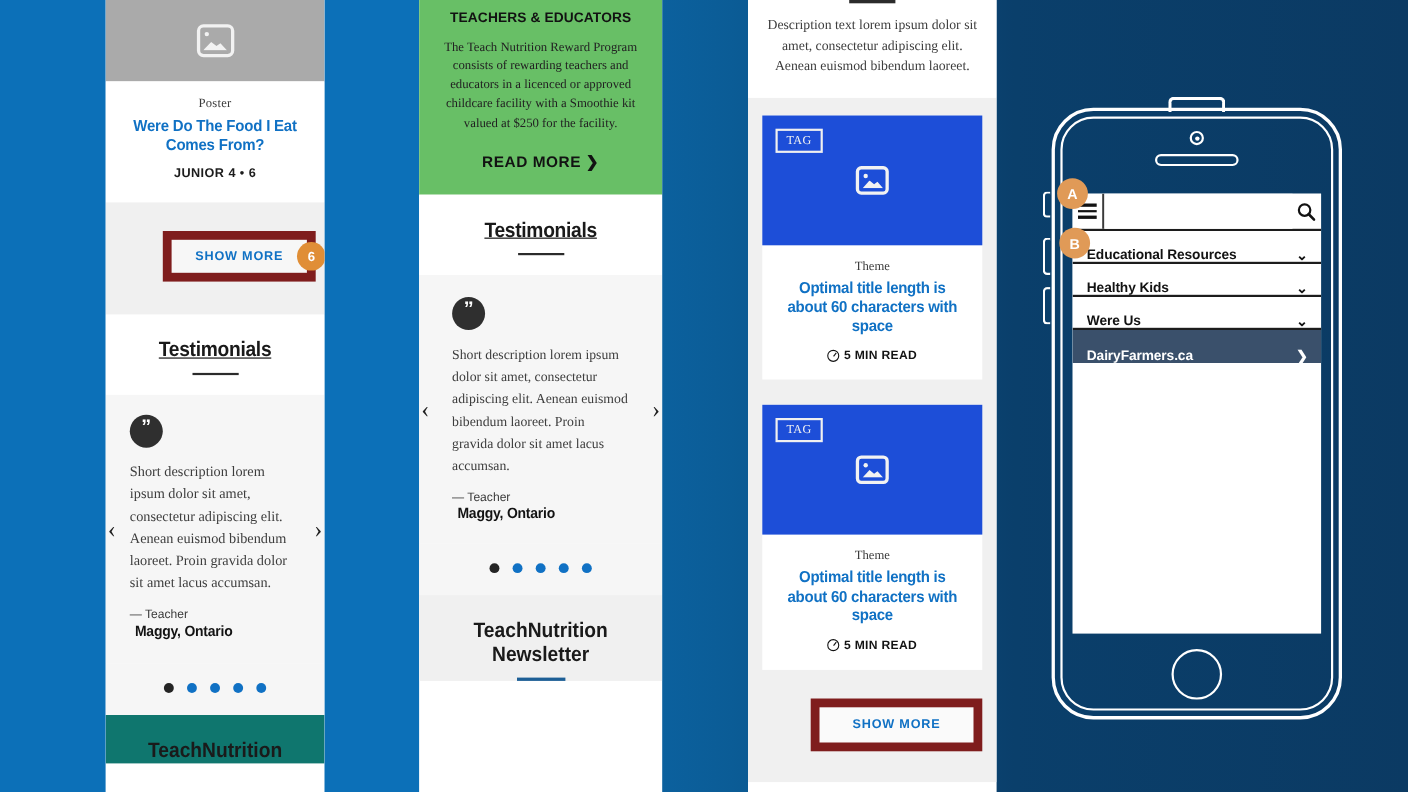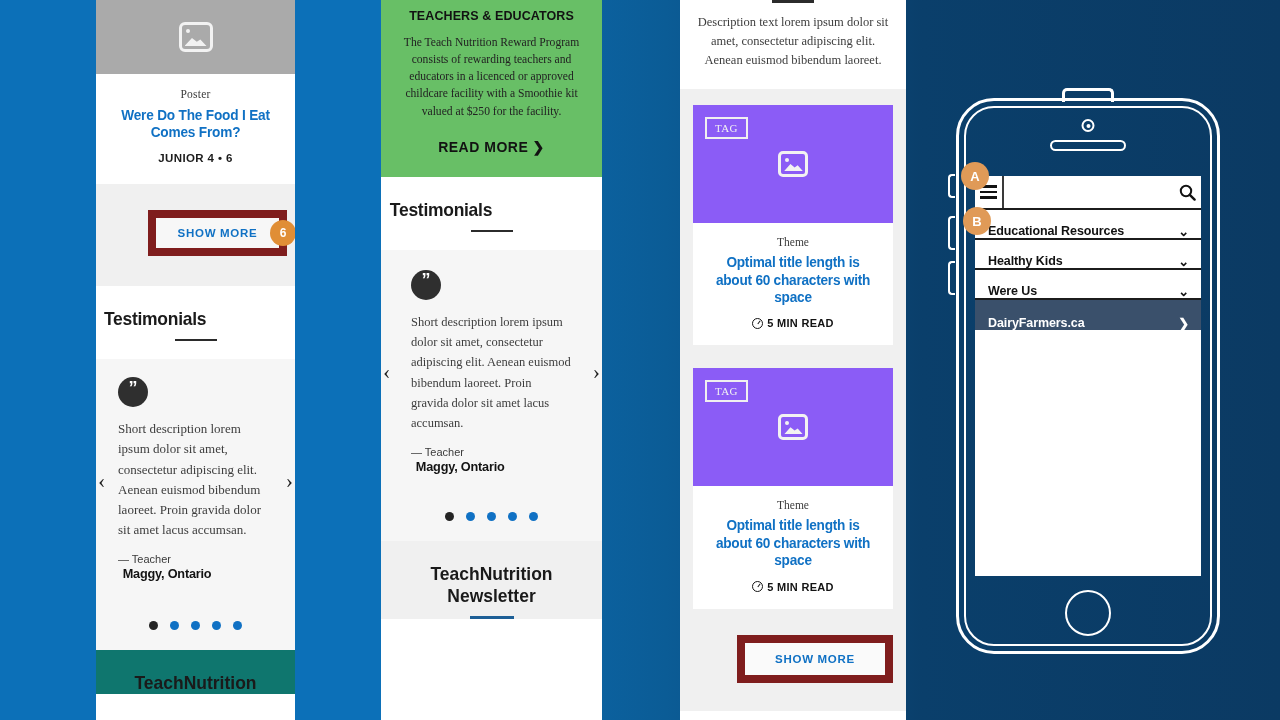--- a/index.html
+++ b/index.html
@@ -111,22 +111,23 @@
     color: #ffffff;
     font-size: 12px;
     font-weight: bold;
     display: flex;
     align-items: center;
     justify-content: center;
   }
 
   .sec-head {
     background: #ffffff;
-    text-align: left;
+    text-align: center;
     padding: 22px 0 18px;
+    text-decoration: underline;
   }
   .sec-head h2 {
     font-size: 19px;
     font-weight: bold;
     color: #1a1a1a;
     letter-spacing: -.3px;
     font-stretch: condensed;
     transform: scaleX(.92);
   }
   .rule-dark {
@@ -289,21 +290,21 @@
     font-family: "Liberation Serif", serif;
     font-size: 12.5px;
     line-height: 1.5;
     color: #3d3d3d;
   }
 
   .p3-list { background: #f0f0f0; padding: 16px 13px 0; }
   .art-card { background: #ffffff; margin-bottom: 23px; }
   .art-thumb {
     height: 118px;
-    background: #8b5cf6;
+    background: #1d4ed8;
     position: relative;
     display: flex;
     align-items: center;
     justify-content: center;
   }
   .tag {
     position: absolute;
     left: 12px; top: 12px;
     border: 2px solid #f0f0f0;
     color: #f2f2f2;

